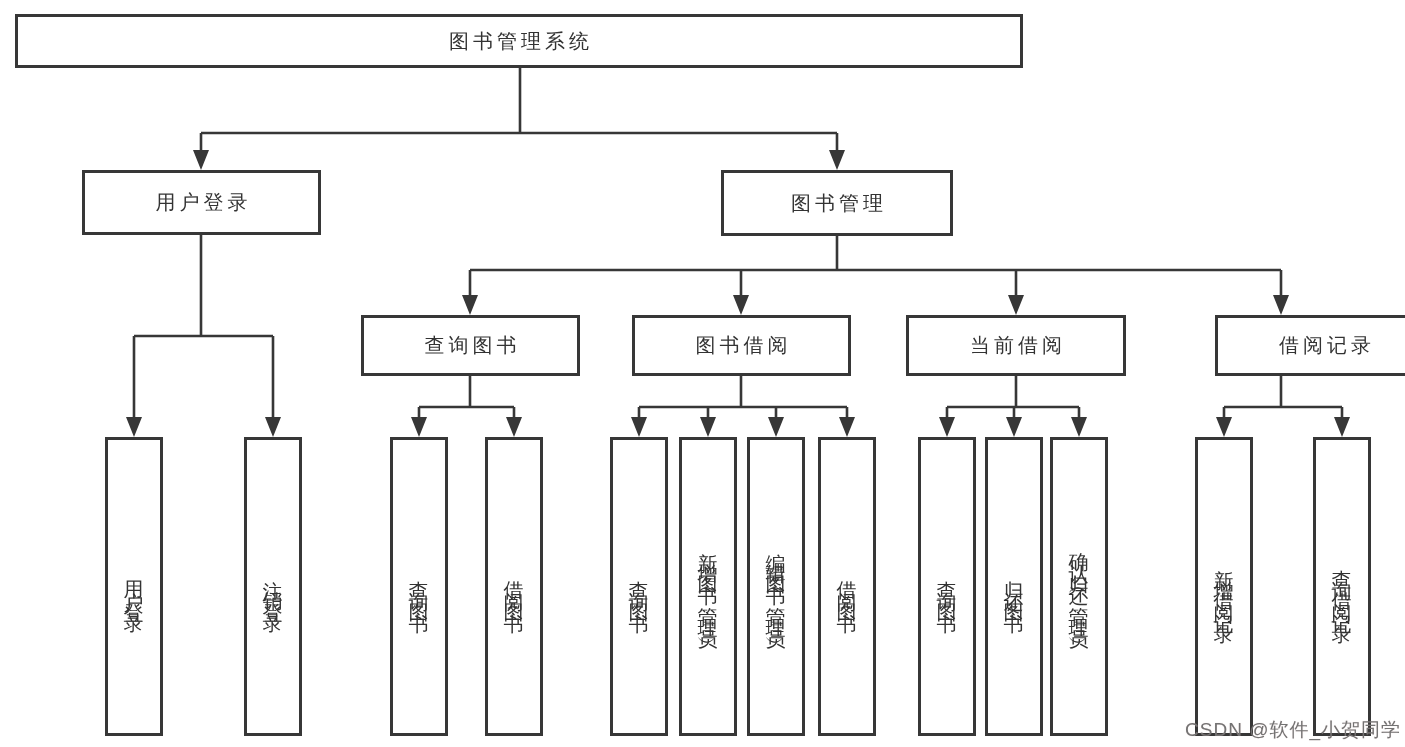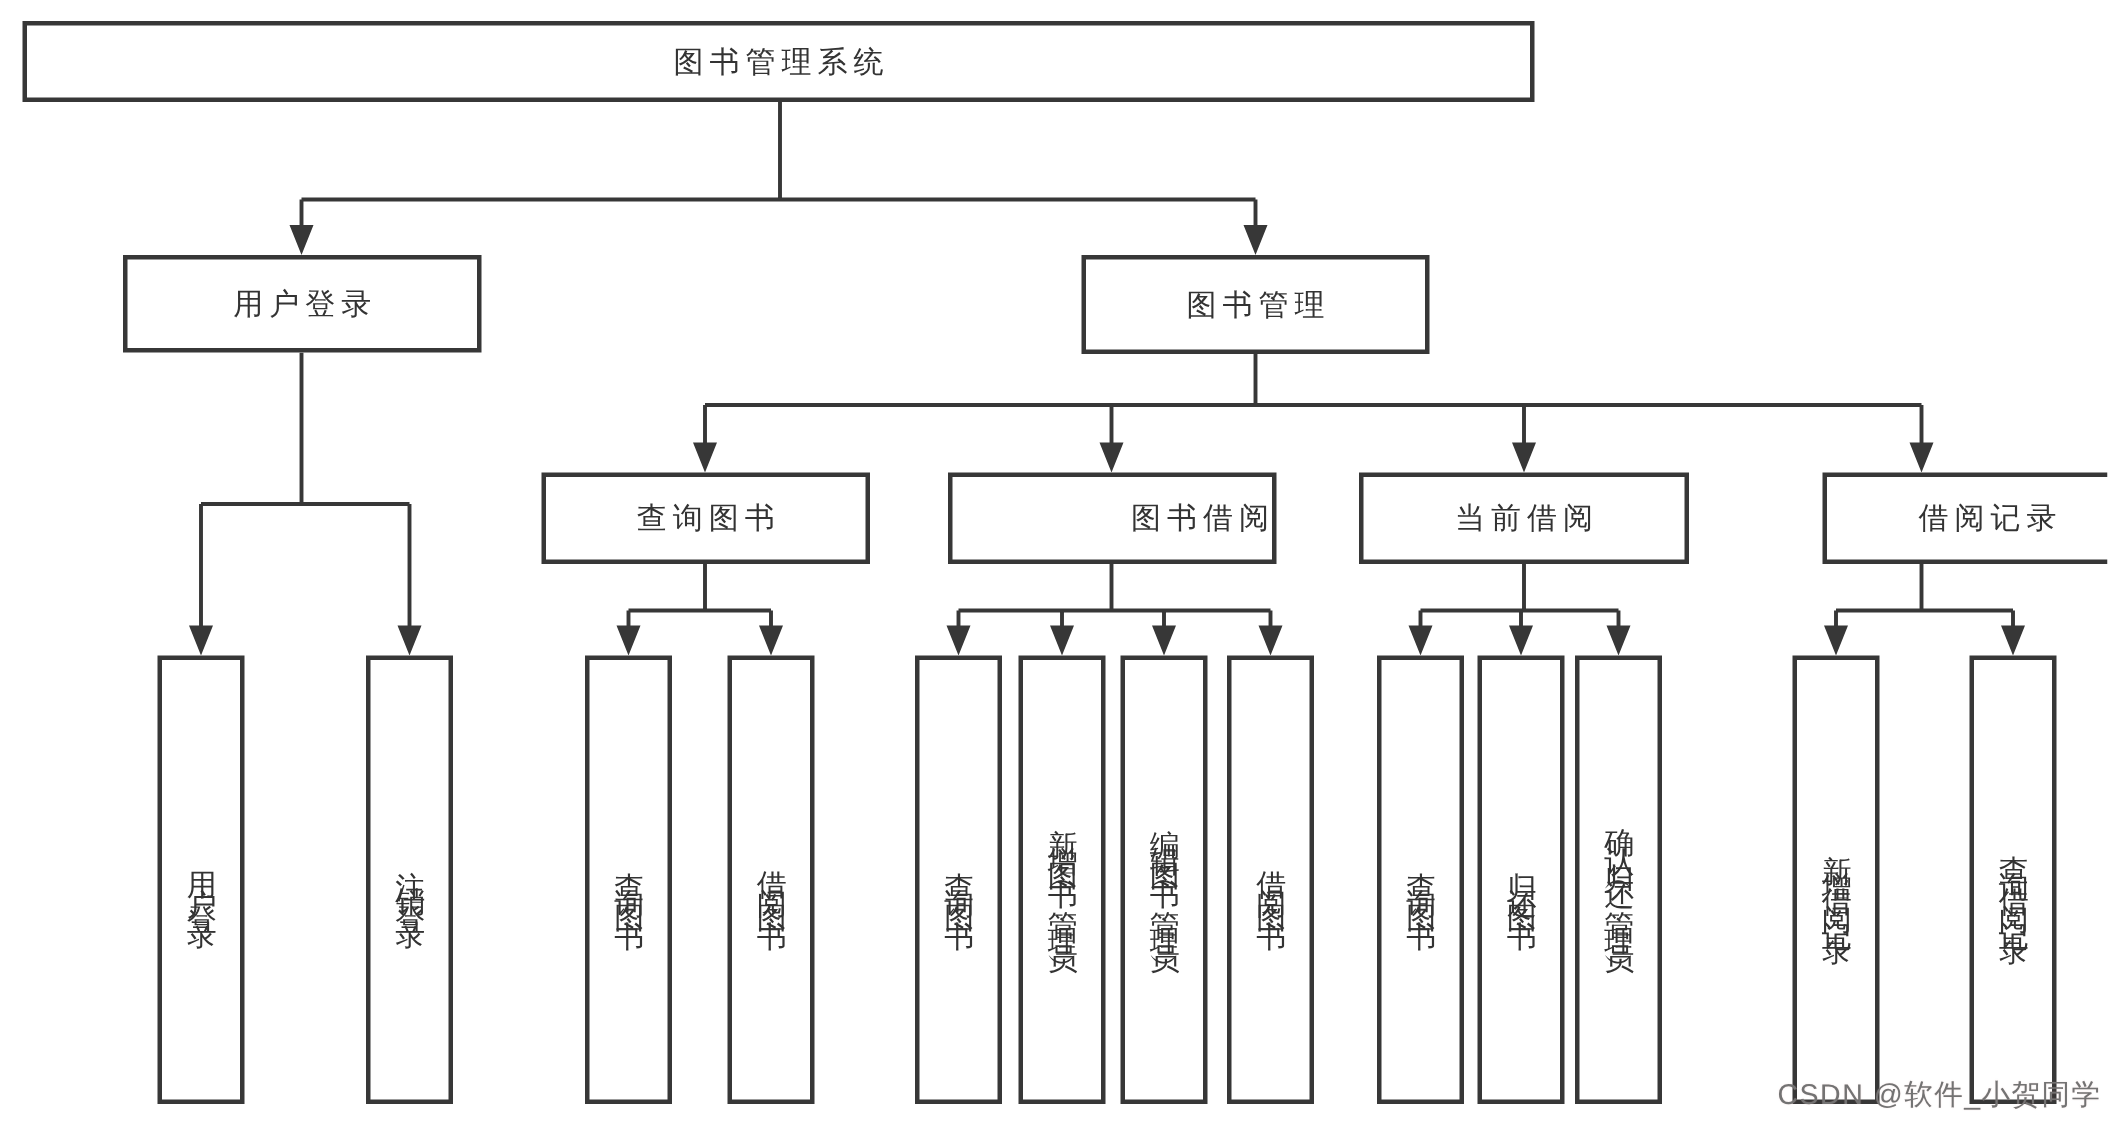--- a/index.html
+++ b/index.html
@@ -140,21 +140,21 @@
   <div class="hbox" style="left:82px; top:170px; width:239px; height:65px;">
     <span>用户登录</span>
   </div>
   <div class="hbox" style="left:721px; top:170px; width:232px; height:66px;">
     <span>图书管理</span>
   </div>
 
   <div class="hbox" style="left:361px; top:315px; width:219px; height:61px;">
     <span>查询图书</span>
   </div>
-  <div class="hbox" style="left:632px; top:315px; width:219px; height:61px;justify-content:flex-end;">
+  <div class="hbox" style="left:632px; top:315px; width:219px; height:61px;">
     <span>图书借阅</span>
   </div>
   <div class="hbox" style="left:906px; top:315px; width:220px; height:61px;">
     <span>当前借阅</span>
   </div>
   <div class="hbox" style="left:1171px; top:315px; width:220px; height:61px;margin-left:44px;">
     <span>借阅记录</span>
   </div>
 
   <div class="vbox" style="left:105px;">

